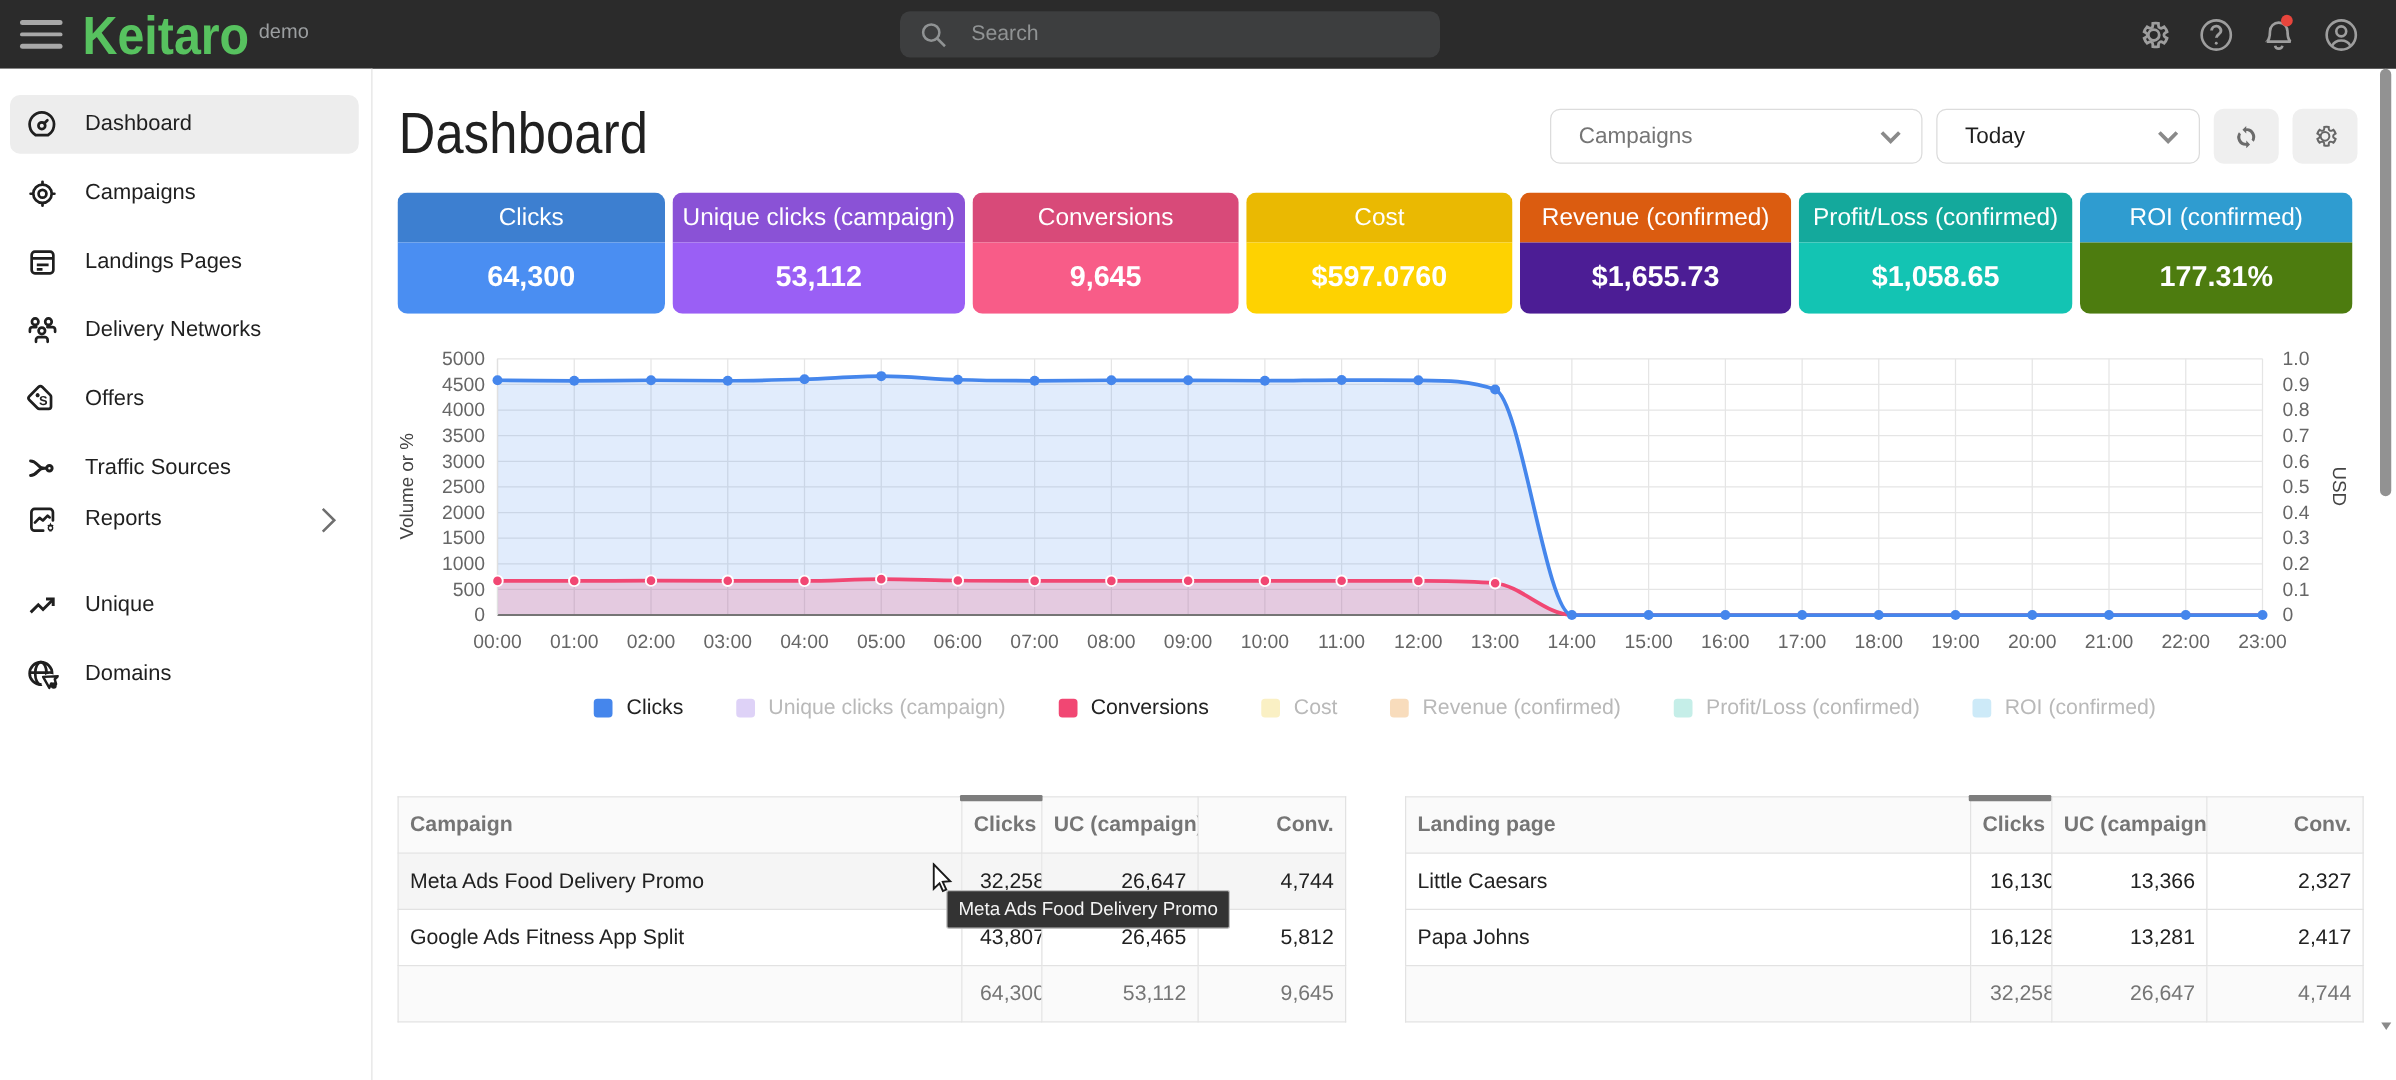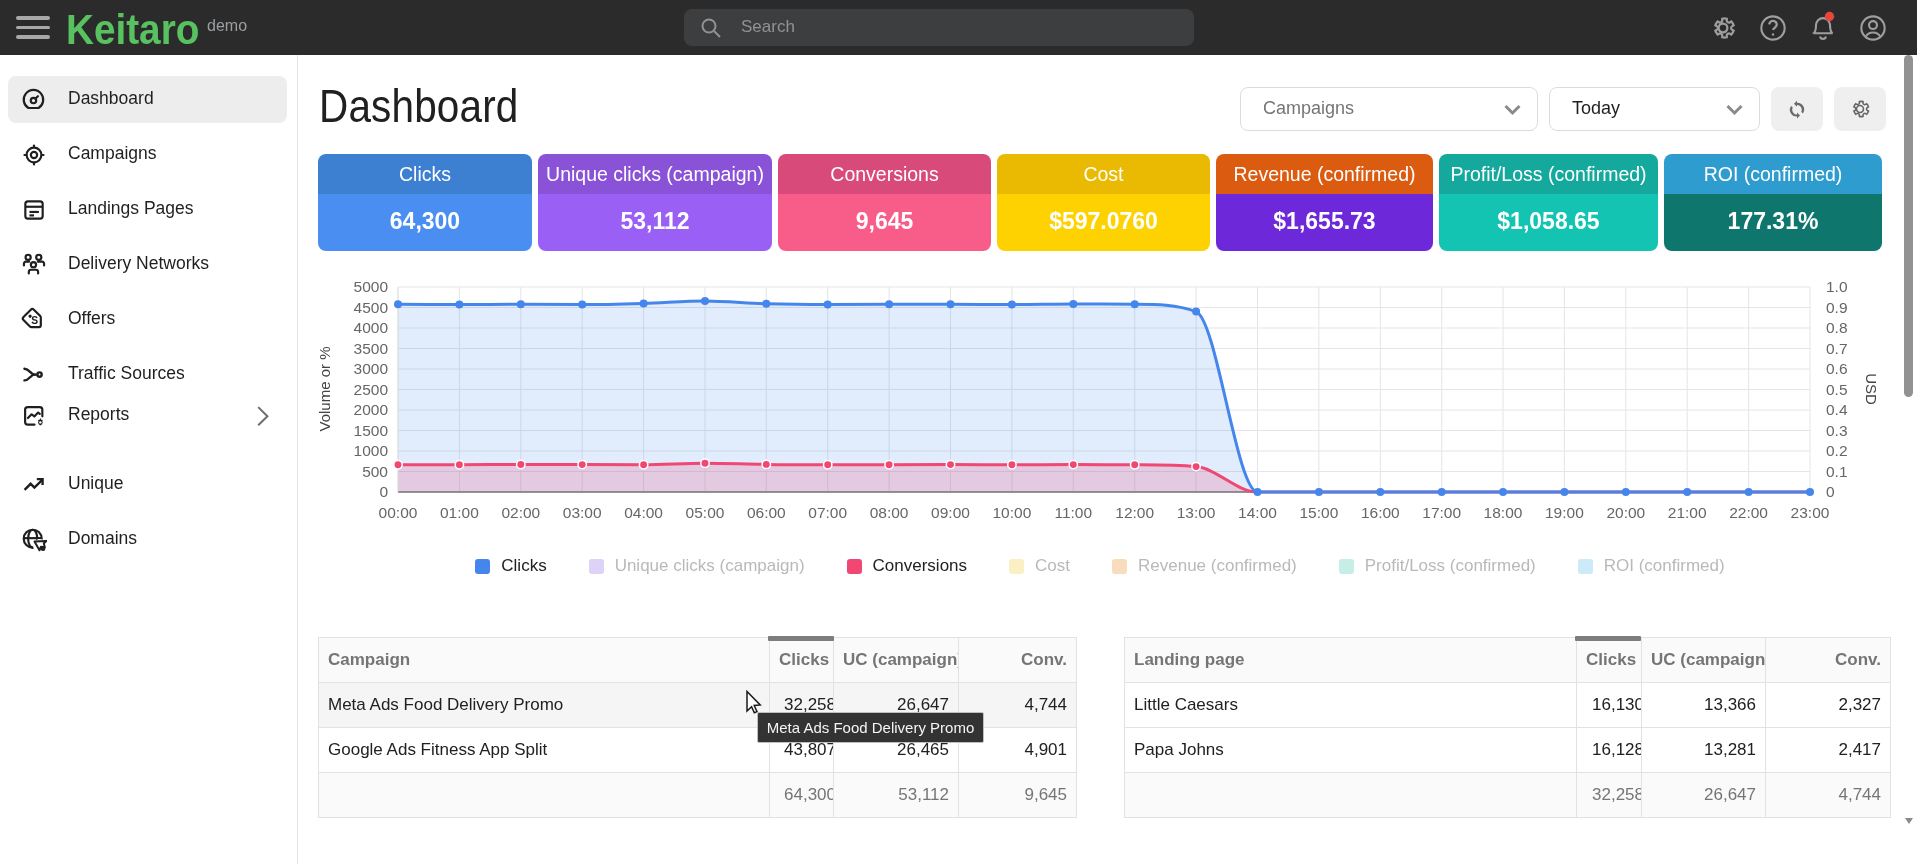--- a/index.html
+++ b/index.html
@@ -6,21 +6,21 @@
 html,body { width:1917px; height:864px; overflow:hidden; background:#fff;
   font-family:"Liberation Sans", sans-serif; }
 #app { position:relative; width:1917px; height:864px; }
 
 
 .topbar { position:absolute; left:0; top:0; width:1917px; height:55px; background:#2b2b2b; }
 .burger { position:absolute; left:16px; top:16px; width:34px; height:23px; cursor:pointer; }
 .burger span { display:block; height:3.5px; background:#a8a8a8; border-radius:2px; margin-bottom:6.2px; }
 .logo { position:absolute; left:66px; top:5px; font-size:43px; font-weight:bold; color:#57c25f; letter-spacing:0px; transform:scaleX(0.90); transform-origin:left top; }
 .demo { position:absolute; left:207px; top:17px; font-size:16px; color:#9c9fa1; }
-.search { position:absolute; left:684px; top:9px; width:510px; height:37px; background:#3d3e3f; border-radius:8px; }
+.search { position:absolute; left:720px; top:9px; width:432px; height:37px; background:#3d3e3f; border-radius:8px; }
 .search svg { position:absolute; left:15px; top:7px; }
 .search .ph { position:absolute; left:57px; top:8px; font-size:17px; color:#909394; }
 .ticon { position:absolute; top:14px; }
 
 
 .sidebar { position:absolute; left:0; top:55px; width:298px; height:809px; background:#fff; border-right:1px solid #e4e4e4; }
 .sitem { position:absolute; left:8px; width:279px; height:47px; border-radius:8px; }
 .sitem.active { background:#ededed; }
 .sitem svg { position:absolute; left:13px; top:11px; }
 .sitem .lbl { position:absolute; left:60px; top:12px; font-size:17.5px; color:#1f1f1f; }
@@ -239,29 +239,29 @@
   <div class="card" style="flex:0 0 213px">
         <div class="t" style="background:#d84a79">Conversions</div>
         <div class="v" style="background:#f85c88">9,645</div>
       </div>
   <div class="card" style="flex:0 0 213px">
         <div class="t" style="background:#eab902">Cost</div>
         <div class="v" style="background:#fed201">$597.0760</div>
       </div>
   <div class="card" style="flex:0 0 217px">
         <div class="t" style="background:#db5c10">Revenue (confirmed)</div>
-        <div class="v" style="background:#6d28d9">$1,655.73</div>
+        <div class="v" style="background:#4c1d95">$1,655.73</div>
       </div>
   <div class="card" style="flex:0 0 219px">
         <div class="t" style="background:#14a99c">Profit/Loss (confirmed)</div>
         <div class="v" style="background:#13c4b3">$1,058.65</div>
       </div>
   <div class="card" style="flex:0 0 218px">
         <div class="t" style="background:#2f9cd0">ROI (confirmed)</div>
-        <div class="v" style="background:#0f766e">177.31%</div>
+        <div class="v" style="background:#4d7c0f">177.31%</div>
       </div>
 </div>
 <svg width="1580" height="250" viewBox="318 270 1580 250" style="position:absolute;left:318px;top:270px">
 <line x1="398.0" y1="492.0" x2="1810.0" y2="492.0" stroke="#e5e5e5" stroke-width="1"></line>
 <line x1="398.0" y1="471.5" x2="1810.0" y2="471.5" stroke="#e5e5e5" stroke-width="1"></line>
 <line x1="398.0" y1="451.0" x2="1810.0" y2="451.0" stroke="#e5e5e5" stroke-width="1"></line>
 <line x1="398.0" y1="430.5" x2="1810.0" y2="430.5" stroke="#e5e5e5" stroke-width="1"></line>
 <line x1="398.0" y1="410.0" x2="1810.0" y2="410.0" stroke="#e5e5e5" stroke-width="1"></line>
 <line x1="398.0" y1="389.5" x2="1810.0" y2="389.5" stroke="#e5e5e5" stroke-width="1"></line>
 <line x1="398.0" y1="369.0" x2="1810.0" y2="369.0" stroke="#e5e5e5" stroke-width="1"></line>
@@ -415,21 +415,21 @@
   <tr style="background:#f5f5f5">
           <td>Meta Ads Food Delivery Promo</td>
           <td class="num clip"><span style="margin-right:-4px">32,258</span></td>
           <td class="num">26,647</td>
           <td class="num">4,744</td>
         </tr>
   <tr>
           <td>Google Ads Fitness App Split</td>
           <td class="num clip"><span style="margin-right:-4px">43,807</span></td>
           <td class="num">26,465</td>
-          <td class="num">4,901</td>
+          <td class="num">5,812</td>
         </tr>
   <tr class="foot">
           <td></td>
           <td class="num clip"><span style="margin-right:-4px">64,300</span></td>
           <td class="num">53,112</td>
           <td class="num">9,645</td>
         </tr>
 </tbody>
     </table>
 

